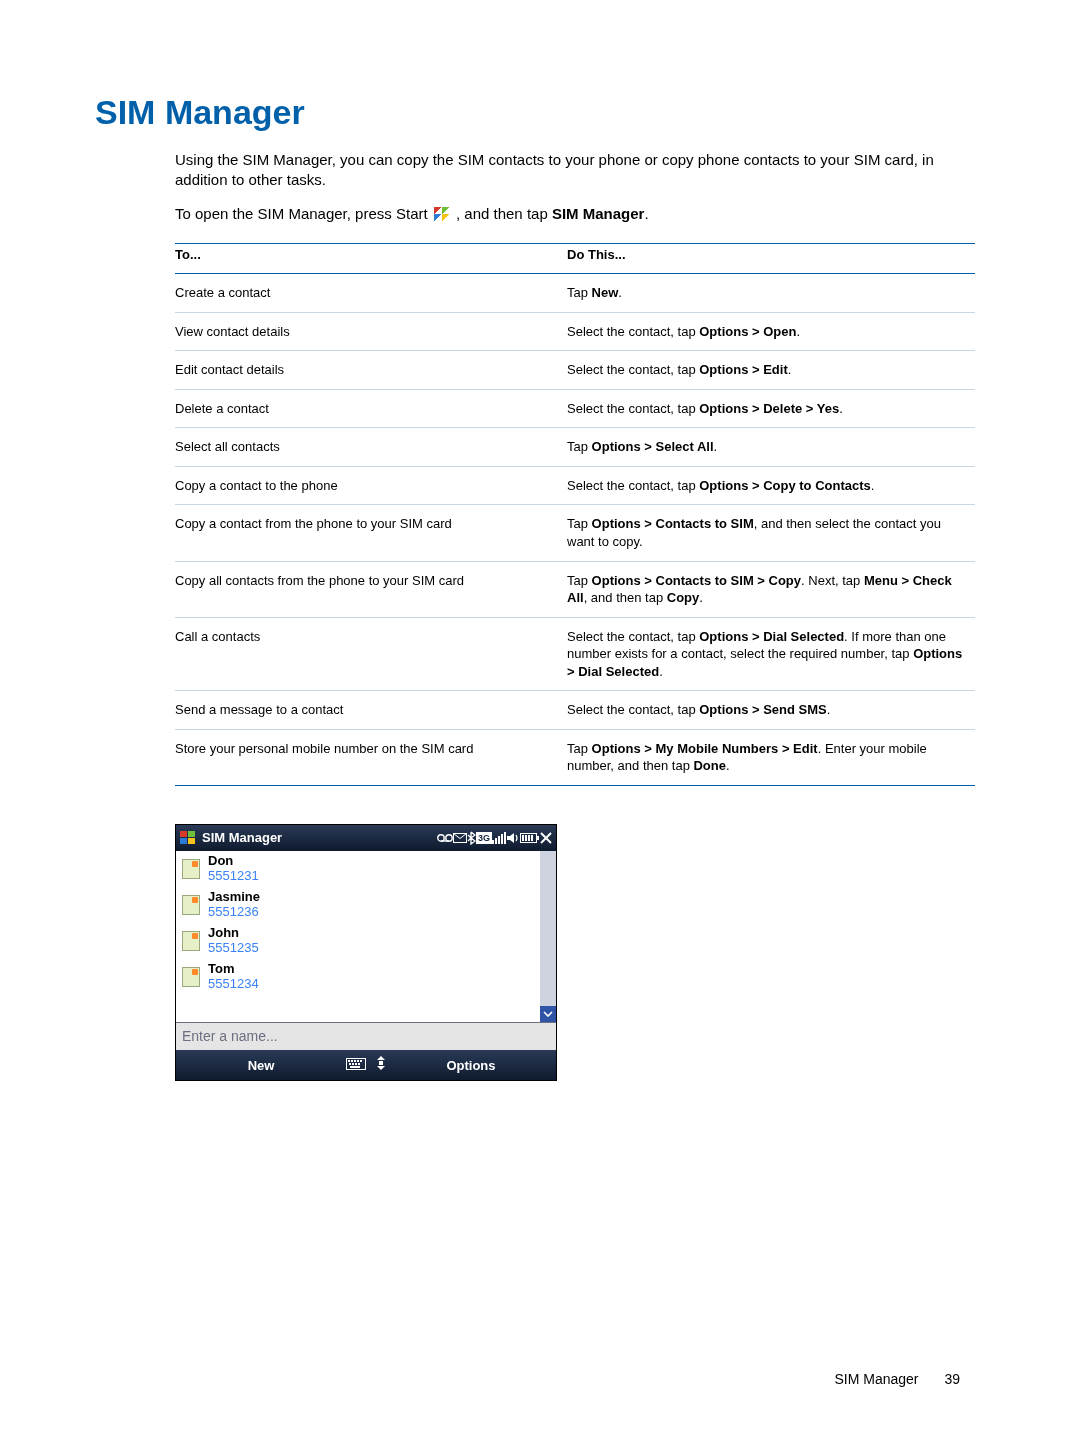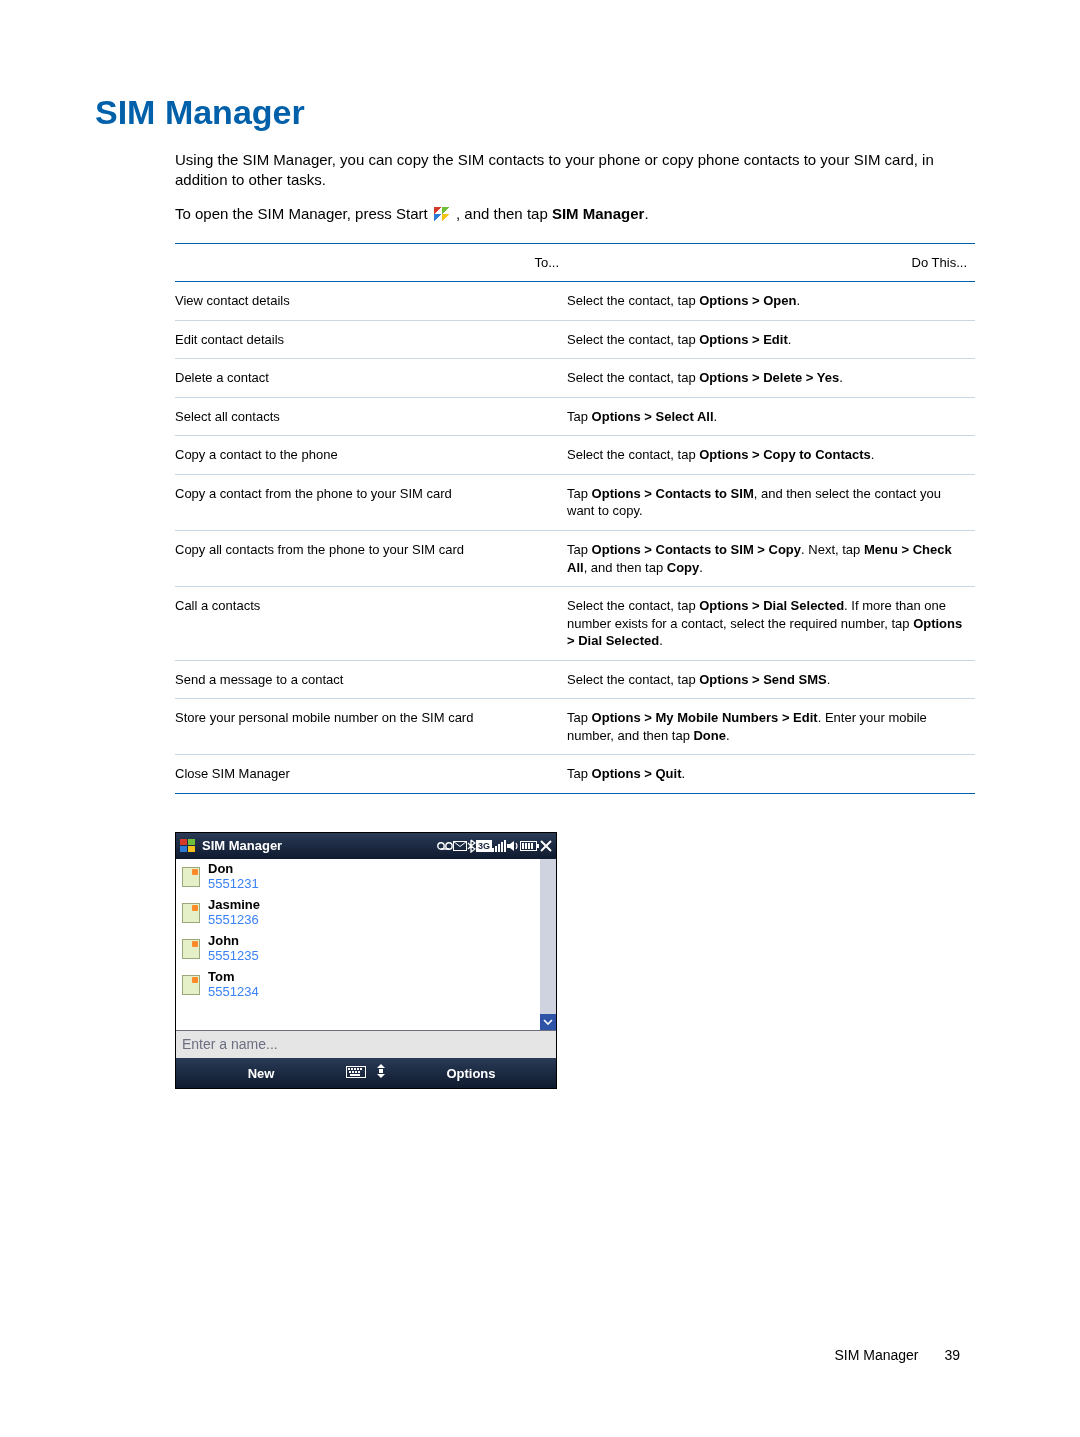--- a/index.html
+++ b/index.html
@@ -7,21 +7,21 @@
   .title{font-family:"Segoe UI",Arial,Helvetica,sans-serif;font-weight:700;font-size:34px;color:#0060a9;margin:0 0 14px 0;}
   .body-block{margin-left:80px;margin-right:10px;}
   .para{margin:0 0 14px 0;}
   .start-icon{display:inline-block;width:16px;height:14px;vertical-align:-2px;margin:0 2px;background:
     linear-gradient(135deg,#d63a2a 0 50%,transparent 50%) 0 0/8px 7px no-repeat,
     linear-gradient(135deg,#6fbf3b 0 50%,transparent 50%) 8px 0/8px 7px no-repeat,
     linear-gradient(135deg,#2d7ad6 0 50%,transparent 50%) 0 7px/8px 7px no-repeat,
     linear-gradient(135deg,#f6c21c 0 50%,transparent 50%) 8px 7px/8px 7px no-repeat;}
   b{font-weight:700;}
   table.instr{width:100%;border-collapse:collapse;margin-top:18px;border-top:1.5px solid #0060a9;border-bottom:1.5px solid #0060a9;}
-  table.instr th{font-size:13px;font-weight:400;text-align:right;padding:10px 8px 10px 0;border-bottom:1px solid #0060a9;}
+  table.instr th{font-size:13px;font-weight:700;text-align:left;padding:2px 8px 10px 0;border-bottom:1px solid #0060a9;}
   table.instr td{font-size:13px;font-weight:400;vertical-align:top;padding:10px 8px 10px 0;border-bottom:1px solid #c9d7e2;}
   table.instr tr:last-child td{border-bottom:none;}
   table.instr td.left{width:49%;}
   
   .device{width:380px;margin:38px 0 0 80px;border:1px solid #000;background:#fff;font-family:Tahoma,Verdana,sans-serif;}
   .dev-titlebar{height:26px;background:linear-gradient(#2a3a56,#0e1a2e);color:#fff;display:flex;align-items:center;padding:0 4px;font-size:13px;}
   .dev-flag{display:inline-block;margin-right:6px;}
   .dev-flag svg{display:block;}
   .dev-title{font-weight:700;flex:0 0 auto;}
   .dev-status{margin-left:auto;display:flex;align-items:center;justify-content:flex-end;}
@@ -35,21 +35,21 @@
   .contact .ctext .cnum{color:#3b82f6;}
   .list-pad{height:28px;}
   .scroll-col{width:16px;background:#cfd2df;display:flex;flex-direction:column;justify-content:flex-end;align-items:center;}
   .scroll-down{width:16px;height:16px;background:#2f53a6;color:#fff;display:flex;align-items:center;justify-content:center;font-size:11px;}
   .dev-body-row{display:flex;}
   .dev-body-main{flex:1 1 auto;}
   .name-input{border-top:1px solid #6b6f80;padding:4px 6px;color:#6b6f80;font-size:14px;background:#e5e5e5;}
   .dev-bottombar{height:30px;background:linear-gradient(#2a3a56,#0e1a2e);color:#fff;display:flex;align-items:center;font-size:13px;font-weight:700;}
   .dev-bottombar .btn{flex:1 1 0;text-align:center;}
   .dev-bottombar .center-icons{flex:0 0 auto;display:flex;gap:10px;align-items:center;}
-  .footer{position:absolute;bottom:72px;right:120px;font-size:14px;}
+  .footer{position:absolute;bottom:48px;right:120px;font-size:14px;}
   .footer .pg{margin-left:22px;}
 </style>
 </head>
 <body>
 
 <div class="page">
 
   <h1 class="title">SIM Manager</h1>
 
   <div class="body-block">
@@ -63,20 +63,24 @@
 
     <table class="instr">
       <thead>
         <tr>
           <th class="left">To...</th>
           <th>Do This...</th>
         </tr>
       </thead>
       <tbody id="instr-body">
           <tr>
+            <td class="left">Create a contact</td>
+            <td>Tap <b>New</b>.</td>
+          </tr>
+          <tr>
             <td class="left">View contact details</td>
             <td>Select the contact, tap <b>Options &gt; Open</b>.</td>
           </tr>
           <tr>
             <td class="left">Edit contact details</td>
             <td>Select the contact, tap <b>Options &gt; Edit</b>.</td>
           </tr>
           <tr>
             <td class="left">Delete a contact</td>
             <td>Select the contact, tap <b>Options &gt; Delete &gt; Yes</b>.</td>
@@ -101,24 +105,20 @@
             <td class="left">Call a contacts</td>
             <td>Select the contact, tap <b>Options &gt; Dial Selected</b>. If more than one number exists for a contact, select the required number, tap <b>Options &gt; Dial Selected</b>.</td>
           </tr>
           <tr>
             <td class="left">Send a message to a contact</td>
             <td>Select the contact, tap <b>Options &gt; Send SMS</b>.</td>
           </tr>
           <tr>
             <td class="left">Store your personal mobile number on the SIM card</td>
             <td>Tap <b>Options &gt; My Mobile Numbers &gt; Edit</b>. Enter your mobile number, and then tap <b>Done</b>.</td>
-          </tr>
-          <tr>
-            <td class="left">Close SIM Manager</td>
-            <td>Tap <b>Options &gt; Quit</b>.</td>
           </tr>
         </tbody>
     </table>
   </div>
 
   <div class="device">
     <div class="dev-titlebar">
       <span class="dev-flag">
         <svg width="16" height="14">
             <rect x="0" y="0" width="7" height="6" fill="#d63a2a"></rect>

